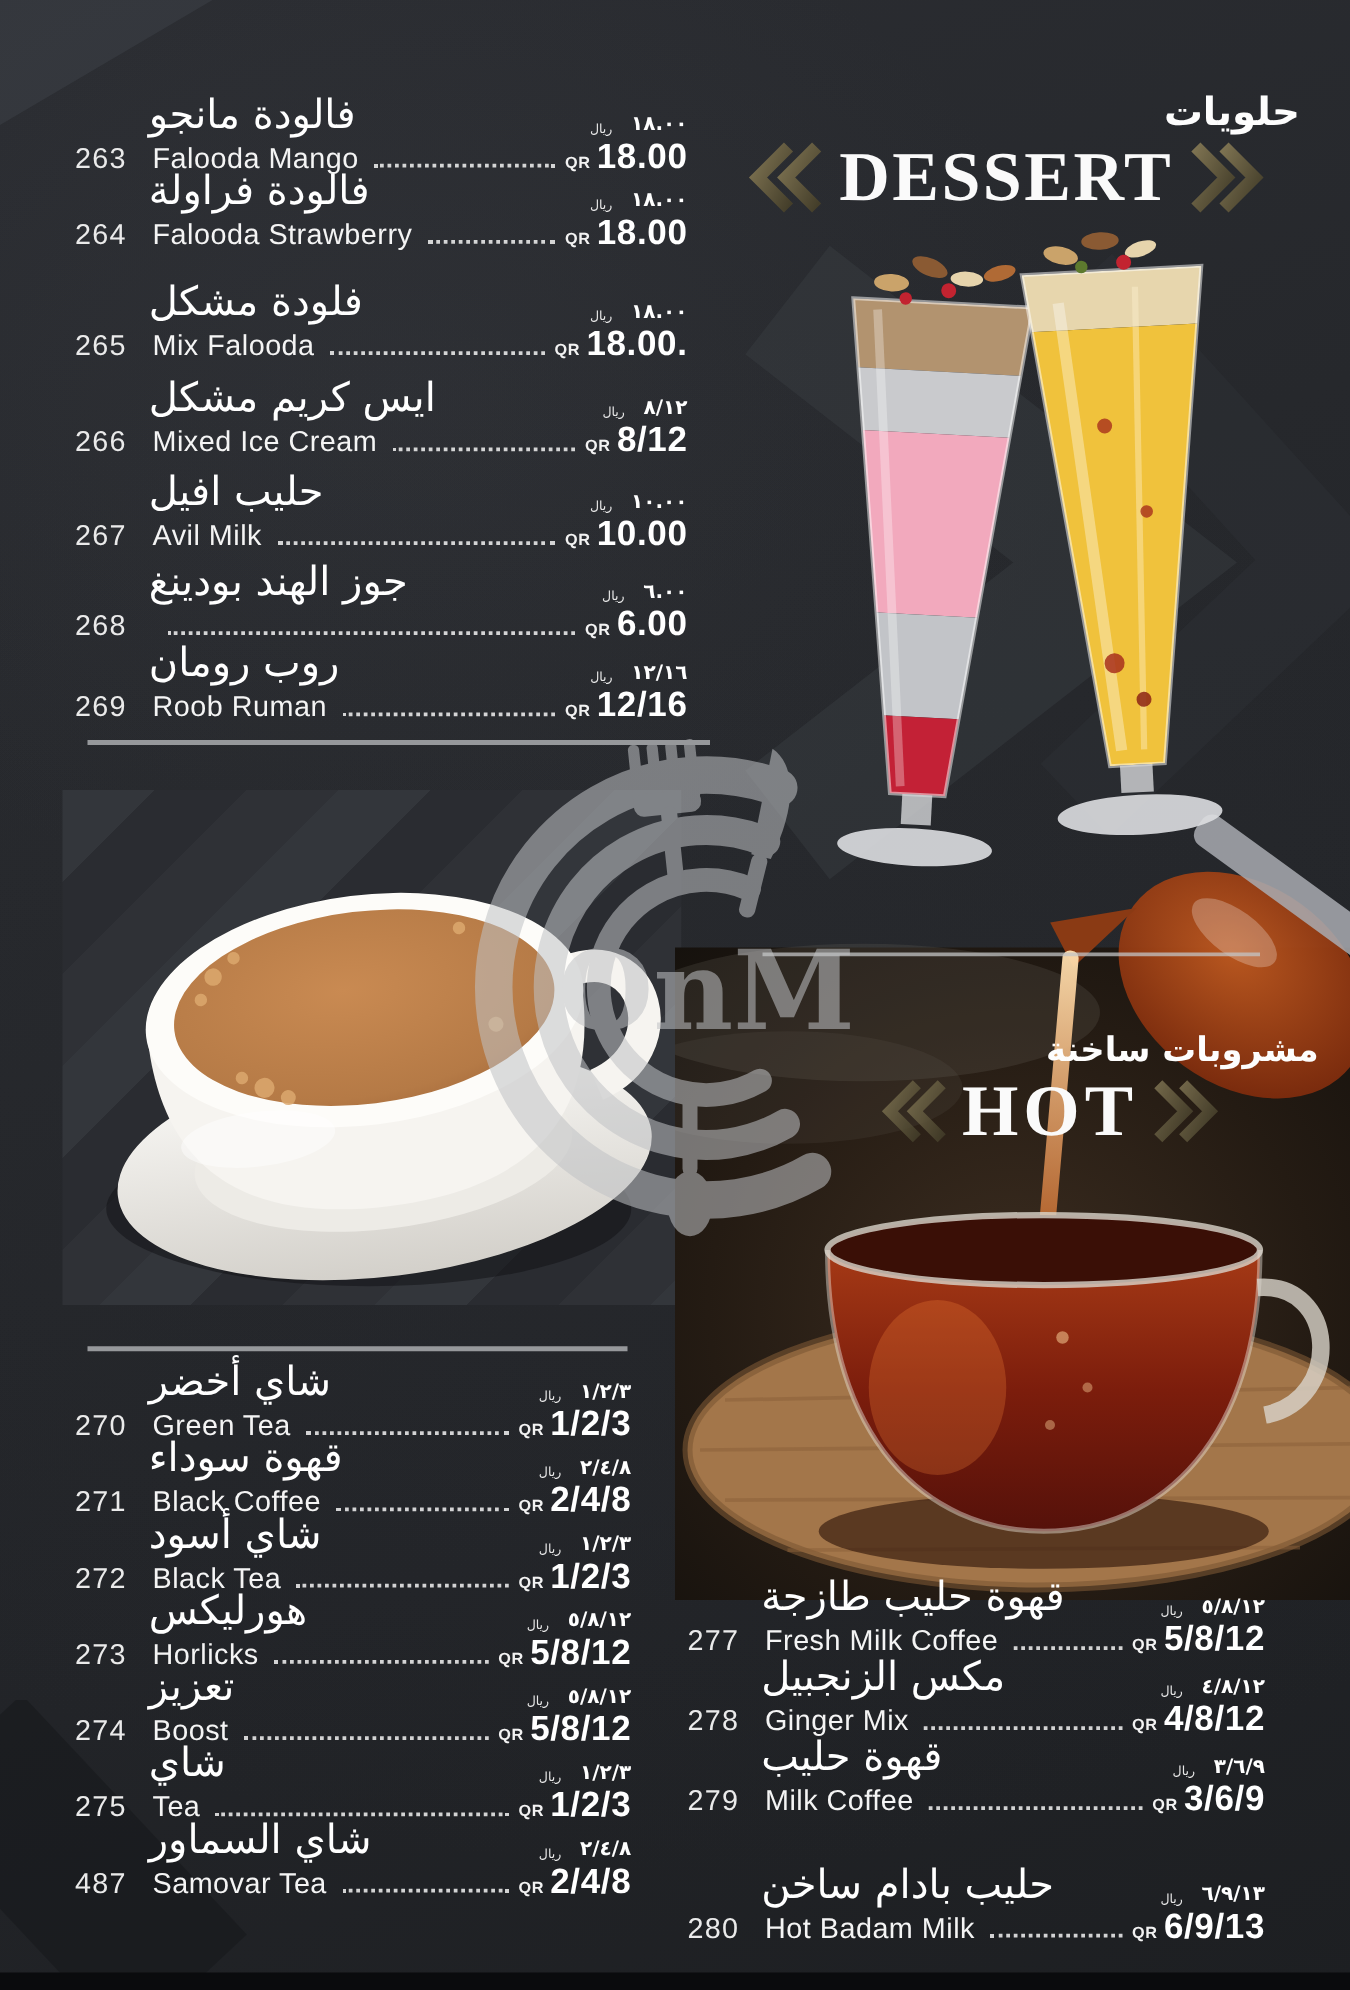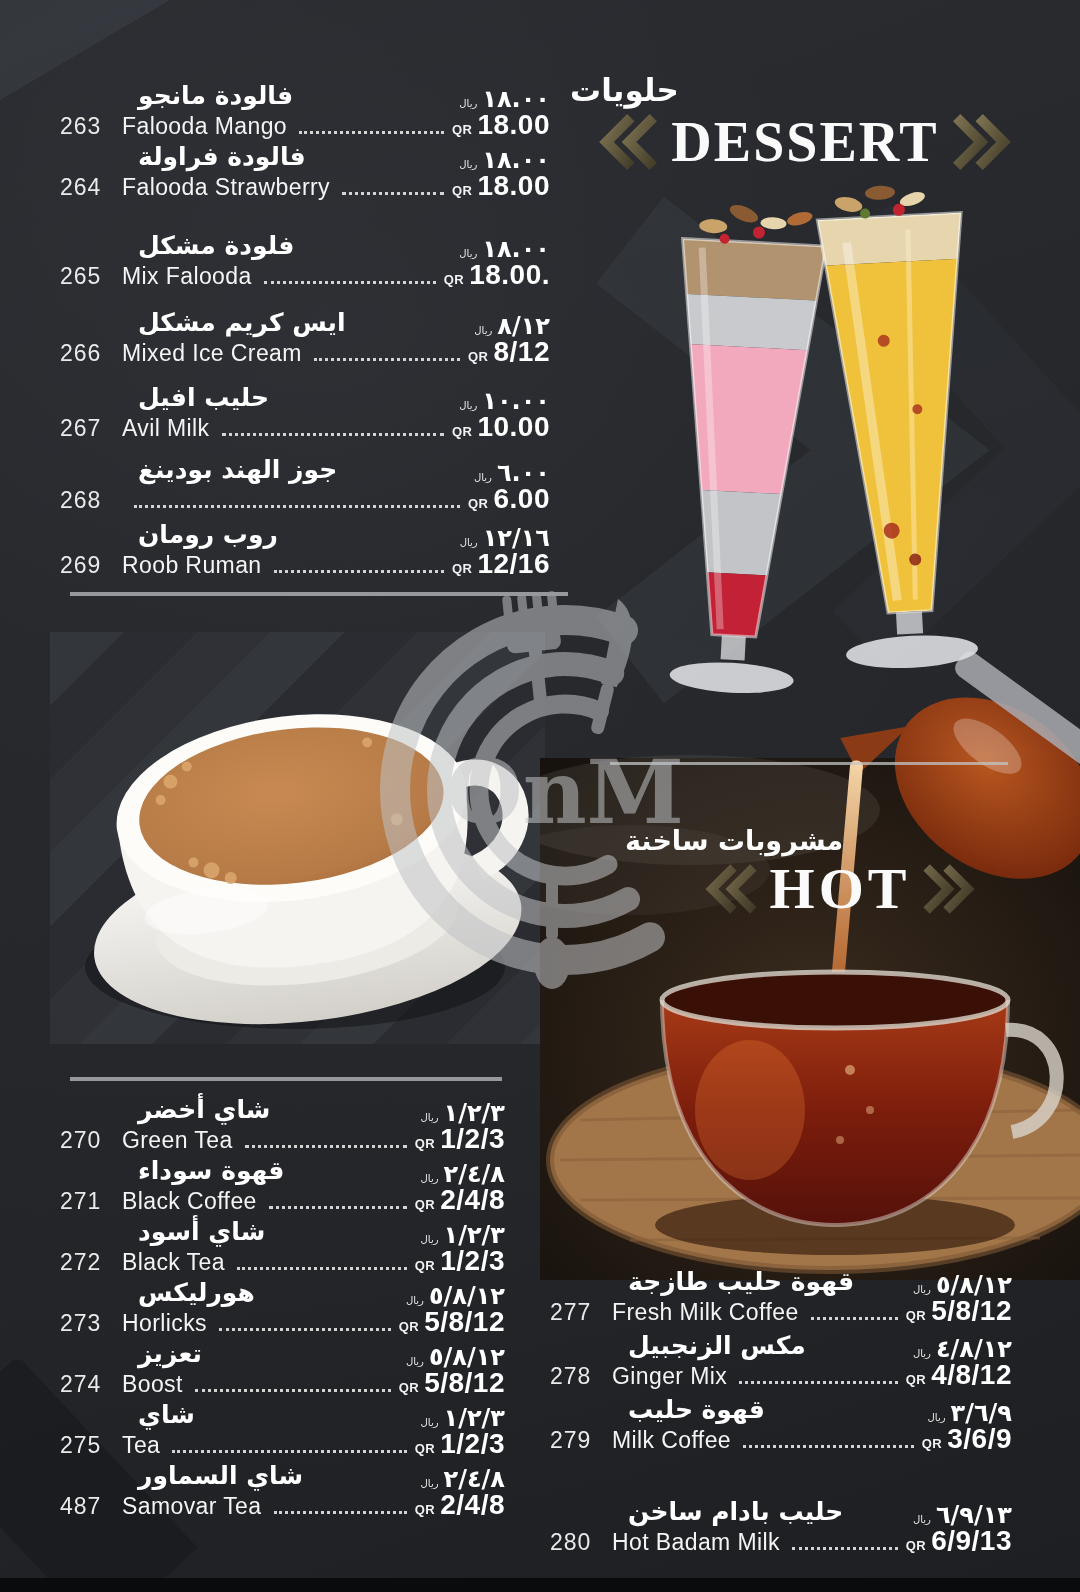--- a/index.html
+++ b/index.html
@@ -25,43 +25,43 @@
   .tea-photo{left:540px; top:640px; width:540px; height:640px;}
   
   .watermark{position:absolute;z-index:4;left:360px;top:585px;width:400px;height:410px;opacity:.55;}
   .watermark text{font-family:"DejaVu Serif",serif;font-weight:bold;}
   
   .divider{position:absolute;z-index:5;background:#96989b;}
   .divider-1{left:70px;top:592px;width:498px;height:4px;}
   .divider-2{left:70px;top:1077px;width:432px;height:4px;}
   .divider-3{left:610px;top:762px;width:398px;height:3px;background:#c3c4c6;opacity:.75;}
   
-  .sec-header{position:absolute;z-index:6;text-align:left;}
+  .sec-header{position:absolute;z-index:6;text-align:right;}
   .dessert-header{left:570px;top:70px;width:470px;}
   .hot-header{left:625px;top:824px;width:430px;}
   .h-ar{font-family:"DejaVu Sans",sans-serif;font-weight:bold;color:#fdfdfd;direction:rtl;}
   .dessert-header .h-ar{font-size:31px;line-height:40px;}
   .hot-header .h-ar{font-size:27px;line-height:34px;}
   .h-row{display:flex;align-items:center;justify-content:center;gap:10px;margin-top:2px;}
   .h-en{font-family:"Liberation Serif","DejaVu Serif",serif;font-weight:bold;color:#fafafa;letter-spacing:2px;}
   .dessert-header .h-en{font-size:56px;line-height:58px;}
   .hot-header .h-en{font-size:58px;line-height:58px;letter-spacing:4px;}
   .h-en2{font-family:"Liberation Serif","DejaVu Serif",serif;font-weight:bold;color:#fafafa;
          font-size:50px;line-height:54px;letter-spacing:2px;margin-top:-4px;}
   .chev{flex:0 0 auto;}
   
   .item{position:absolute;z-index:6;}
   .col-dessert{left:55px;width:495px;}
   .col-hotleft{left:55px;width:450px;}
   .col-hotright{left:545px;width:467px;}
   .ar-line{display:flex;justify-content:space-between;align-items:flex-end;padding-left:64px;height:34px;}
-  .name-ar{font-family:"DejaVu Sans",sans-serif;font-weight:bold;font-size:25px;color:#fff;direction:rtl;white-space:nowrap;margin-left:19px;}
-  .price-ar{display:flex;align-items:flex-end;gap:5px;}
+  .name-ar{font-family:"DejaVu Sans",sans-serif;font-weight:normal;font-size:32px;color:#fff;direction:rtl;white-space:nowrap;}
+  .price-ar{display:flex;align-items:flex-end;gap:15px;}
   .riyal{font-family:"DejaVu Sans",sans-serif;font-size:10px;color:#e8e8e8;position:relative;top:-1px;}
-  .digits-ar{font-family:"DejaVu Sans",sans-serif;font-weight:bold;font-size:24px;line-height:22px;color:#fff;direction:ltr;letter-spacing:1px;margin-top:48px;}
+  .digits-ar{font-family:"DejaVu Sans",sans-serif;font-weight:bold;font-size:16px;line-height:22px;color:#fff;direction:ltr;letter-spacing:1px;margin-top:48px;}
   .en-line{display:flex;align-items:baseline;margin-top:-1px;}
   .num{flex:0 0 62px;margin-left:5px;font-size:23px;color:#eaeaea;letter-spacing:1px;}
   .name-en{font-size:23px;color:#f4f4f4;white-space:nowrap;letter-spacing:.4px;}
   .leader{flex:1 1 auto;border-bottom:3px dotted rgba(242,242,242,.85);margin:0 8px 7px 12px;min-width:8px;}
   .qr{font-size:13px;font-weight:bold;color:#f2f2f2;margin-right:5px;letter-spacing:.5px;}
   .price-en{font-size:28px;font-weight:bold;color:#fff;letter-spacing:.5px;white-space:nowrap;}
 </style>
 </head>
 <body>
 

